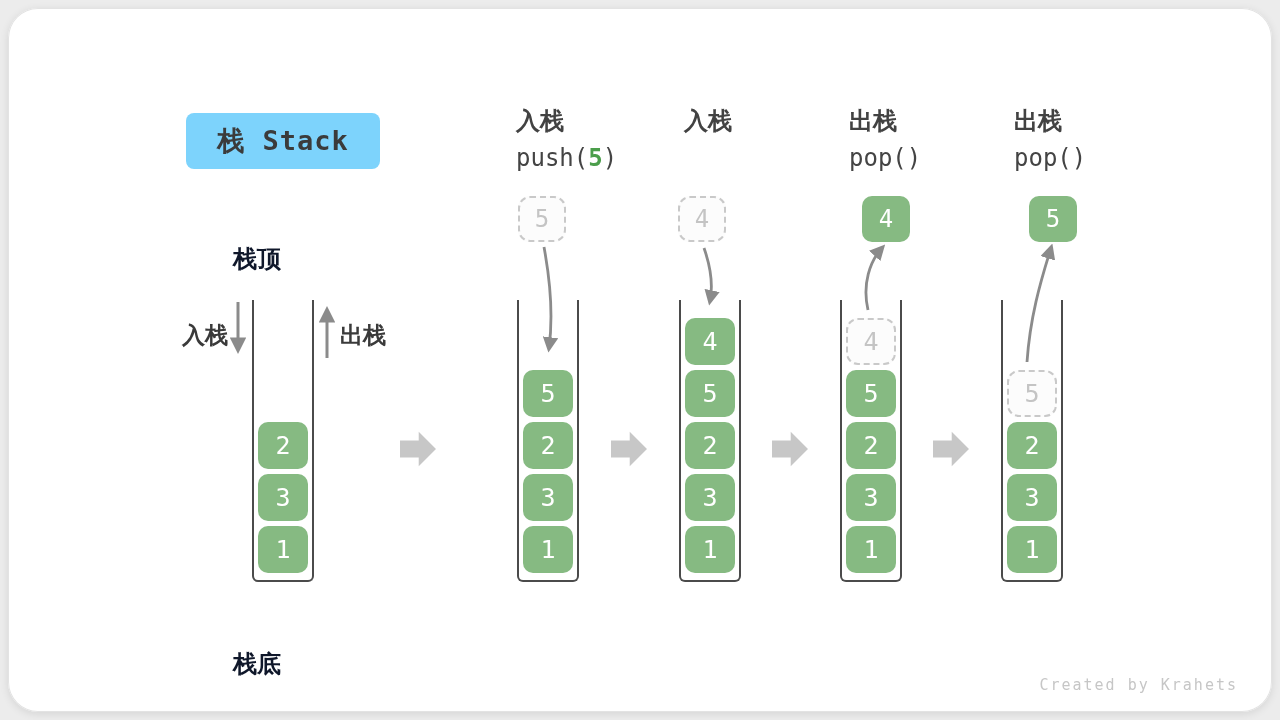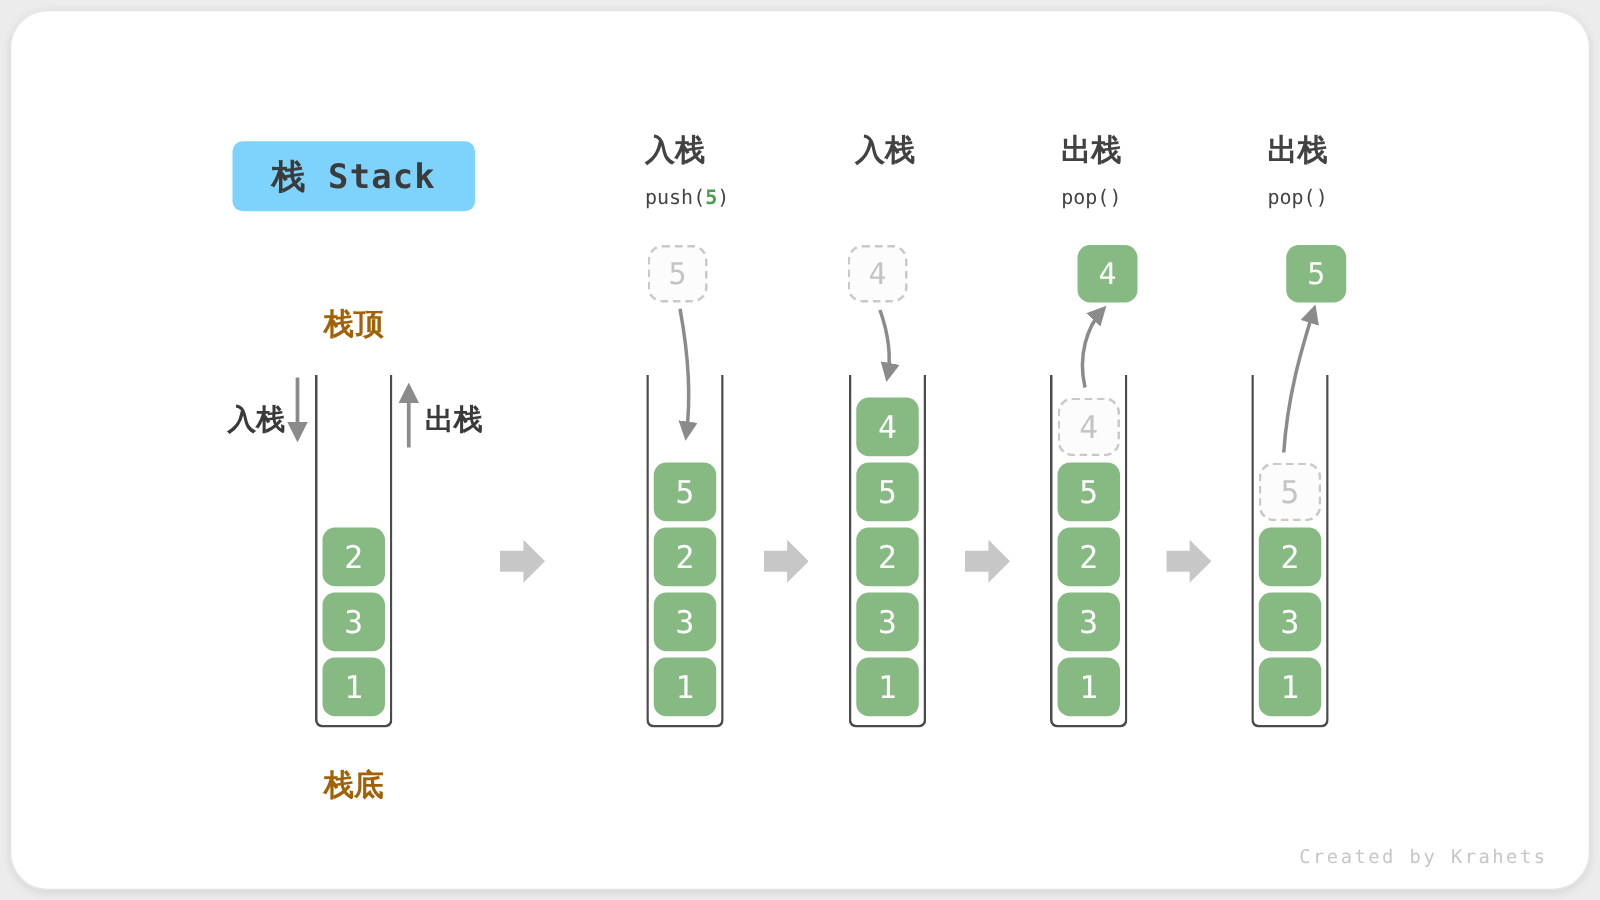--- a/index.html
+++ b/index.html
@@ -7,24 +7,24 @@
   .card{position:absolute;left:8px;top:8px;right:8px;bottom:8px;background:#ffffff;border-radius:30px;
         box-shadow:0 2px 8px rgba(0,0,0,.10), inset 0 0 0 1px #e3e3e3;}
   .abs{position:absolute;}
 
   .title-box{left:186px;top:113px;width:194px;height:56px;background:#7dd3fc;border-radius:8px;
              display:flex;align-items:center;justify-content:center;}
   .title-text{font-family:"DejaVu Sans Mono",monospace;font-size:27px;font-weight:700;color:#3b3b3b;letter-spacing:1px;}
 
   .op-header{top:103px;width:160px;}
   .op-line1{font-size:24px;font-weight:700;color:#424242;line-height:36px;}
-  .op-line2{font-family:"DejaVu Sans Mono",monospace;font-size:16px;color:#444444;line-height:38px;}
+  .op-line2{font-family:"DejaVu Sans Mono",monospace;font-size:24px;color:#444444;line-height:38px;}
   .op-arg{color:#4b9e4b;font-weight:700;}
 
-  .side-label{font-size:24px;font-weight:700;color:#a16207;text-align:center;width:100px;}
+  .side-label{font-size:24px;font-weight:700;color:#0f172a;width:100px;}
   .io-label{font-size:23px;font-weight:700;color:#3a3a3a;}
 
   .container{top:300px;width:62px;height:282px;border-left:2px solid #4b4b4b;border-right:2px solid #4b4b4b;
              border-bottom:2px solid #4b4b4b;border-bottom-left-radius:6px;border-bottom-right-radius:6px;box-sizing:border-box;}
 
   .cell{width:50px;height:47px;background:#86ba82;border-radius:10px;color:#ffffff;
         font-family:"DejaVu Sans Mono",monospace;font-size:25px;display:flex;align-items:center;justify-content:center;}
   .cell.ghost{background:#fcfcfc;border:2px dashed #c9c9c9;color:#c4c4c4;box-sizing:border-box;border-radius:12px;}
 
   .float-box{top:196px;width:48px;height:46px;border-radius:10px;display:flex;align-items:center;justify-content:center;
@@ -59,21 +59,21 @@
   <div class="abs op-header" style="left:849px;">
     <div class="op-line1">出栈</div>
     <div class="op-line2"><span>pop(</span><span class="op-arg"></span><span>)</span></div>
   </div>
   <div class="abs op-header" style="left:1014px;">
     <div class="op-line1">出栈</div>
     <div class="op-line2"><span>pop(</span><span class="op-arg"></span><span>)</span></div>
   </div>
 
   <div class="abs side-label" style="left:233px;top:243px;">栈顶</div>
-  <div class="abs side-label" style="left:233px;top:612px;">栈底</div>
+  <div class="abs side-label" style="left:233px;top:648px;">栈底</div>
   <div class="abs io-label" style="left:148px;top:320px;width:80px;text-align:right;">入栈</div>
   <div class="abs io-label" style="left:340px;top:320px;width:80px;text-align:left;">出栈</div>
 
   <div class="abs float-box dashed" style="left:518px;">5</div>
   <div class="abs float-box dashed" style="left:678px;">4</div>
   <div class="abs float-box solid" style="left:862px;">4</div>
   <div class="abs float-box solid" style="left:1029px;">5</div>
 
   <div class="abs container" style="left:252px;"></div>
   <div class="abs container" style="left:517px;"></div>

